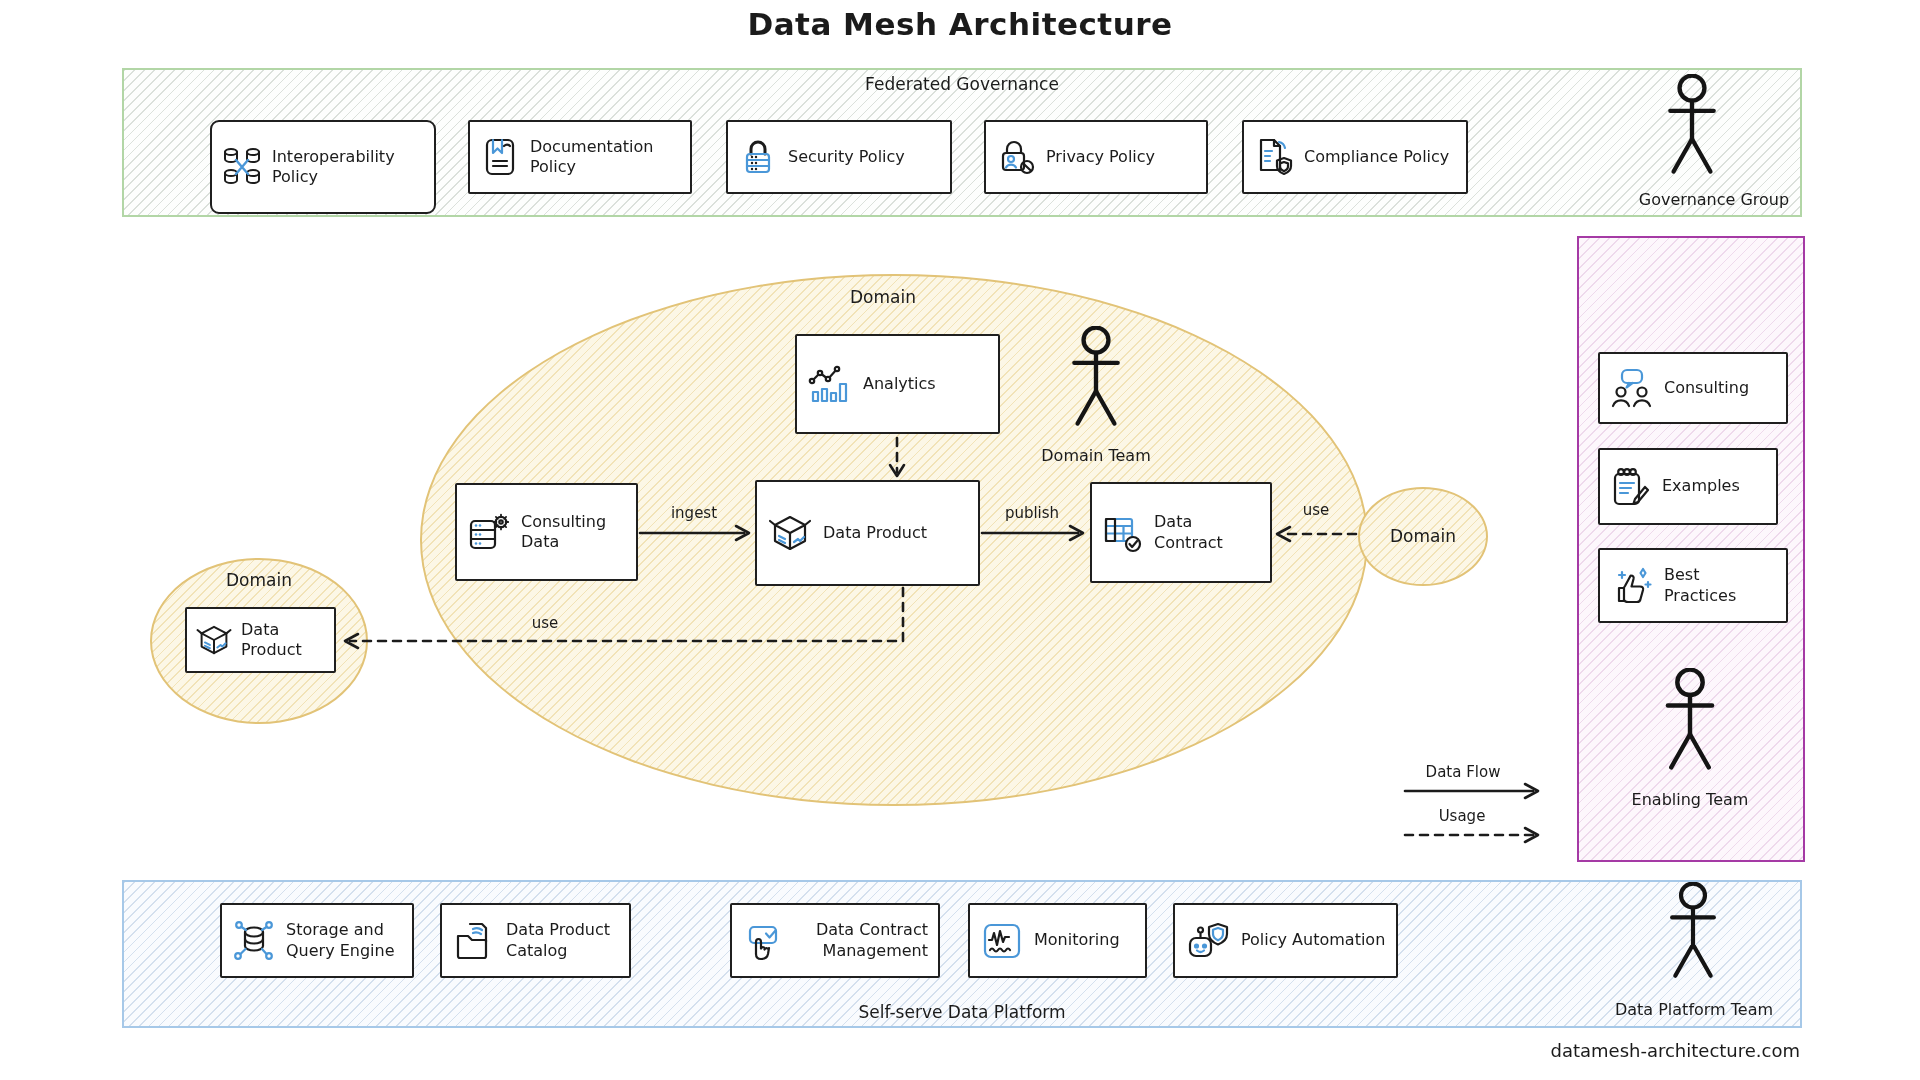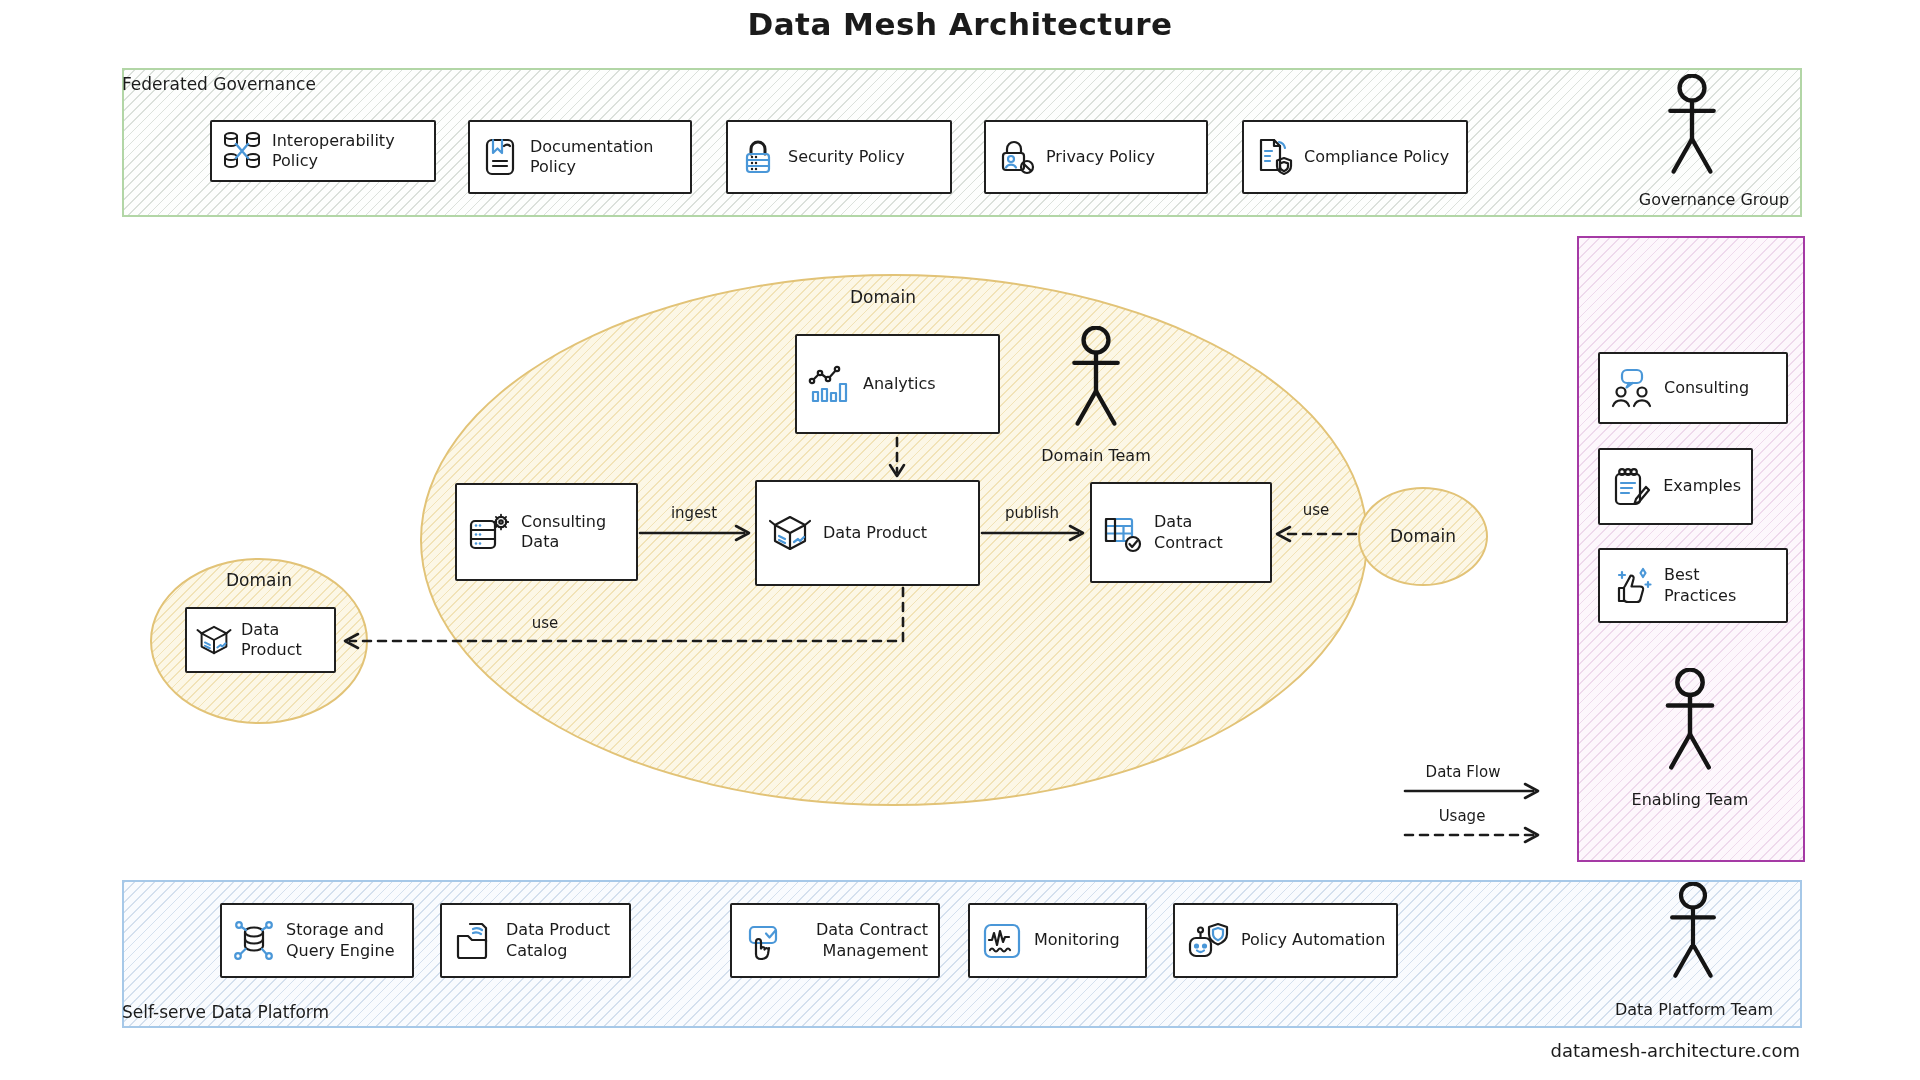--- a/index.html
+++ b/index.html
@@ -9,21 +9,21 @@
   .page-title{position:absolute;left:0;right:0;top:6px;text-align:center;
     font-size:31px;font-weight:bold;letter-spacing:.5px;}
 
   .band{position:absolute;box-sizing:border-box;}
   .band-green{border:2px solid #b2d6a6;background:
     repeating-linear-gradient(135deg, rgba(140,156,140,.30) 0 1.2px, rgba(0,0,0,0) 1.2px 7px),#fdfefd;}
   .band-blue{border:2px solid #a6c8e8;background:
     repeating-linear-gradient(135deg, rgba(126,160,200,.30) 0 1.2px, rgba(0,0,0,0) 1.2px 7px),#f9fbfe;}
   .panel-purple{border:2.5px solid #a53aa5;background:
     repeating-linear-gradient(135deg, rgba(200,140,195,.28) 0 1.2px, rgba(0,0,0,0) 1.2px 7px),#fdf7fc;}
-  .band-label{position:absolute;font-size:17px;text-align:left;white-space:nowrap;}
+  .band-label{position:absolute;font-size:17px;text-align:center;white-space:nowrap;}
 
   .ellipse{position:absolute;box-sizing:border-box;border:2.5px solid #e2c377;border-radius:50%;
     background:repeating-linear-gradient(135deg, rgba(226,196,112,.40) 0 1.3px, rgba(0,0,0,0) 1.3px 6.5px),#fcf7e6;}
   .ellipse-label{position:absolute;font-size:17px;transform:translateX(-50%);white-space:nowrap;}
 
   .node{position:absolute;display:flex;align-items:center;gap:10px;padding:4px 10px;
     background:#fff;border:2px solid #1f1f1f;border-radius:2px;box-sizing:border-box;}
   .node-label{font-size:16px;line-height:1.28;}
   .icon{flex:0 0 auto;display:block;}
 
@@ -50,21 +50,21 @@
         <path d="M32 60 L15 90 M32 60 L49 90"></path>
       </g>
     </defs>
   </svg>
 
   <div class="page-title">Data Mesh Architecture</div>
 
   <div class="band band-green" style="left:122px;top:68px;width:1680px;height:149px;"></div>
   <div class="band-label" style="left:122px;top:74px;width:1680px;">Federated Governance</div>
 
-  <div class="node" style="left:210px;top:120px;width:226px;height:62px;">
+  <div class="node" style="left:210px;top:120px;width:226px;height:94px;border-radius:9px;">
     <svg class="icon" width="40" height="40" viewBox="0 0 40 40" fill="none" stroke="#1b1b1b" stroke-width="2" stroke-linecap="round" stroke-linejoin="round">
       <g>
           <ellipse cx="9" cy="5" rx="6" ry="3"></ellipse>
           <path d="M3 5 v7 a6 3 0 0 0 12 0 v-7"></path>
         </g>
       <g>
           <ellipse cx="31" cy="5" rx="6" ry="3"></ellipse>
           <path d="M25 5 v7 a6 3 0 0 0 12 0 v-7"></path>
         </g>
       <g>
@@ -229,21 +229,21 @@
           <path d="M19 15 l-2.5 4.5 6 -4.5"></path>
         </g>
       <circle cx="11" cy="24" r="4.5"></circle>
         <path d="M3 38 a8.5 8.5 0 0 1 16 0"></path>
       <circle cx="32" cy="24" r="4.5"></circle>
         <path d="M24 38 a8.5 8.5 0 0 1 16 0"></path>
     </svg>
     <div class="node-label">Consulting</div>
   </div>
 
-  <div class="node" style="left:1598px;top:448px;width:155px;height:77px;justify-content:flex-end;">
+  <div class="node" style="left:1598px;top:448px;width:180px;height:77px;">
     <svg class="icon" width="42" height="42" viewBox="0 0 42 42" fill="none" stroke="#1b1b1b" stroke-width="2.2" stroke-linecap="round" stroke-linejoin="round">
       <rect x="5" y="8" width="24" height="30" rx="4"></rect>
       <circle cx="11" cy="6" r="2.8"></circle>
         <circle cx="17" cy="6" r="2.8"></circle>
         <circle cx="23" cy="6" r="2.8"></circle>
       <path d="M10 17 h14 M10 22 h11 M10 27 h8" stroke="#4a97d8"></path>
       <path d="M38 24 L28 36 l-4.5 1.5 1.5 -4.5 10 -12 z M35 21 l3 3"></path>
     </svg>
     <div class="node-label">Examples</div>
   </div>

